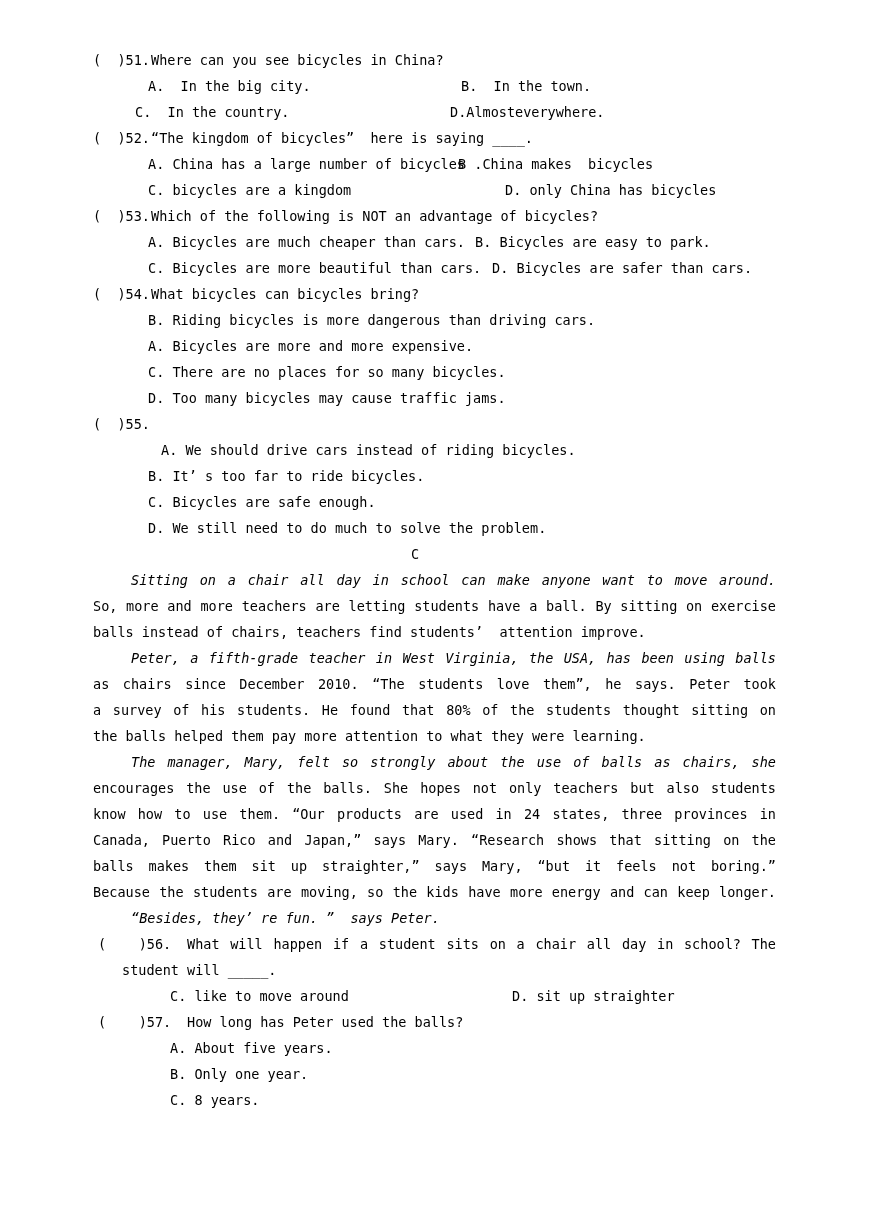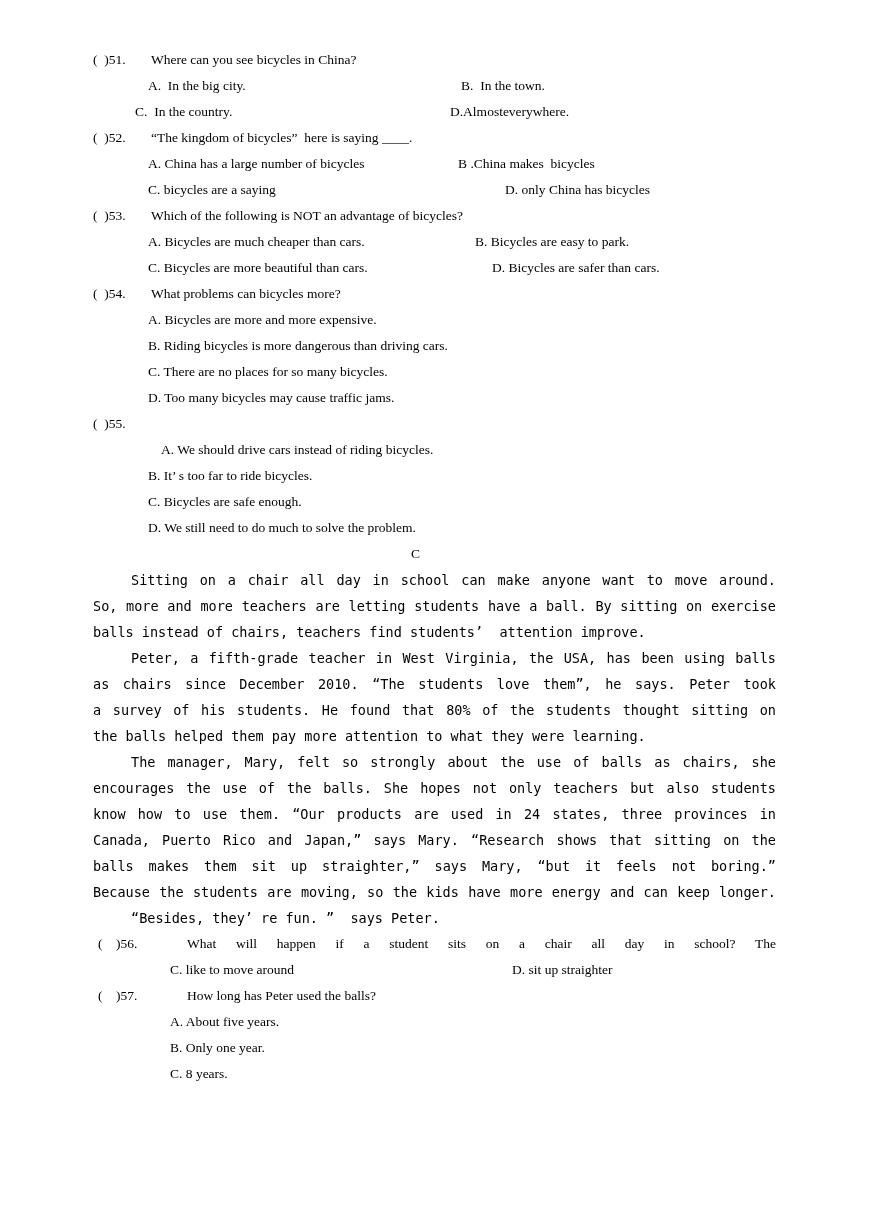--- a/index.html
+++ b/index.html
@@ -2,25 +2,25 @@
 <html><head>
 <meta charset="utf-8">
 <style>
   html,body{margin:0;padding:0;}
   body{
     width:869px;height:1229px;background:#ffffff;color:#000000;
     font-family:"DejaVu Sans Mono","Liberation Mono",monospace;
     font-size:13.5px;line-height:26px;overflow:hidden;
   }
   .content{padding:47px 0 0 93px;}
-  .line{position:relative;height:26px;font-family:Liberation Serif, serif;}
+  .line{position:relative;height:26px;}
   .t{position:absolute;top:0;white-space:pre;}
   .jl{width:683px;height:26px;text-align:justify;text-align-last:justify;overflow:hidden;}
   .jl.w589{width:589px;margin-left:94px;}
-  .ind{text-indent:38px;}
+  .ind{text-indent:38px;font-style:italic;}
   .pl{height:26px;white-space:pre;}
 </style>
 </head>
 <body>
 
 <div class="content">
 
   <div class="line">
     <span class="t" style="left:0">(  )51.</span>
     <span class="t" style="left:58px">Where can you see bicycles in China?</span>
@@ -36,46 +36,46 @@
 
   <div class="line">
     <span class="t" style="left:0">(  )52.</span>
     <span class="t" style="left:58px">“The kingdom of bicycles”  here is saying ____.</span>
   </div>
   <div class="line">
     <span class="t" style="left:55px">A. China has a large number of bicycles</span>
     <span class="t" style="left:365px">B .China makes  bicycles</span>
   </div>
   <div class="line">
-    <span class="t" style="left:55px">C. bicycles are a saying</span>
+    <span class="t" style="left:55px">C. bicycles are a kingdom</span>
     <span class="t" style="left:412px">D. only China has bicycles</span>
   </div>
 
   <div class="line">
     <span class="t" style="left:0">(  )53.</span>
     <span class="t" style="left:58px">Which of the following is NOT an advantage of bicycles?</span>
   </div>
   <div class="line">
     <span class="t" style="left:55px">A. Bicycles are much cheaper than cars.</span>
     <span class="t" style="left:382px">B. Bicycles are easy to park.</span>
   </div>
   <div class="line">
     <span class="t" style="left:55px">C. Bicycles are more beautiful than cars.</span>
     <span class="t" style="left:399px">D. Bicycles are safer than cars.</span>
   </div>
 
   <div class="line">
     <span class="t" style="left:0">(  )54.</span>
-    <span class="t" style="left:58px">What problems can bicycles more?</span>
+    <span class="t" style="left:58px">What bicycles can bicycles bring?</span>
+  </div>
+  <div class="line">
+    <span class="t" style="left:55px">B. Riding bicycles is more dangerous than driving cars.</span>
   </div>
   <div class="line">
     <span class="t" style="left:55px">A. Bicycles are more and more expensive.</span>
-  </div>
-  <div class="line">
-    <span class="t" style="left:55px">B. Riding bicycles is more dangerous than driving cars.</span>
   </div>
   <div class="line">
     <span class="t" style="left:55px">C. There are no places for so many bicycles.</span>
   </div>
   <div class="line">
     <span class="t" style="left:55px">D. Too many bicycles may cause traffic jams.</span>
   </div>
 
   <div class="line">
     <span class="t" style="left:0">(  )55.</span>
@@ -113,20 +113,23 @@
   <div class="jl">balls makes them sit up straighter,” says Mary, “but it feels not boring.”</div>
   <div class="jl">Because the students are moving, so the kids have more energy and can keep longer.</div>
 
   <div class="pl ind">“Besides, they’ re fun. ”  says Peter.</div>
 
   <div class="line">
     <span class="t" style="left:5px">(    )56.</span>
     <div class="jl w589">What will happen if a student sits on a chair all day in school? The</div>
   </div>
   <div class="line">
+    <span class="t" style="left:29px">student will _____.</span>
+  </div>
+  <div class="line">
     <span class="t" style="left:77px">C. like to move around</span>
     <span class="t" style="left:419px">D. sit up straighter</span>
   </div>
 
   <div class="line">
     <span class="t" style="left:5px">(    )57.</span>
     <span class="t" style="left:94px">How long has Peter used the balls?</span>
   </div>
   <div class="line">
     <span class="t" style="left:77px">A. About five years.</span>

